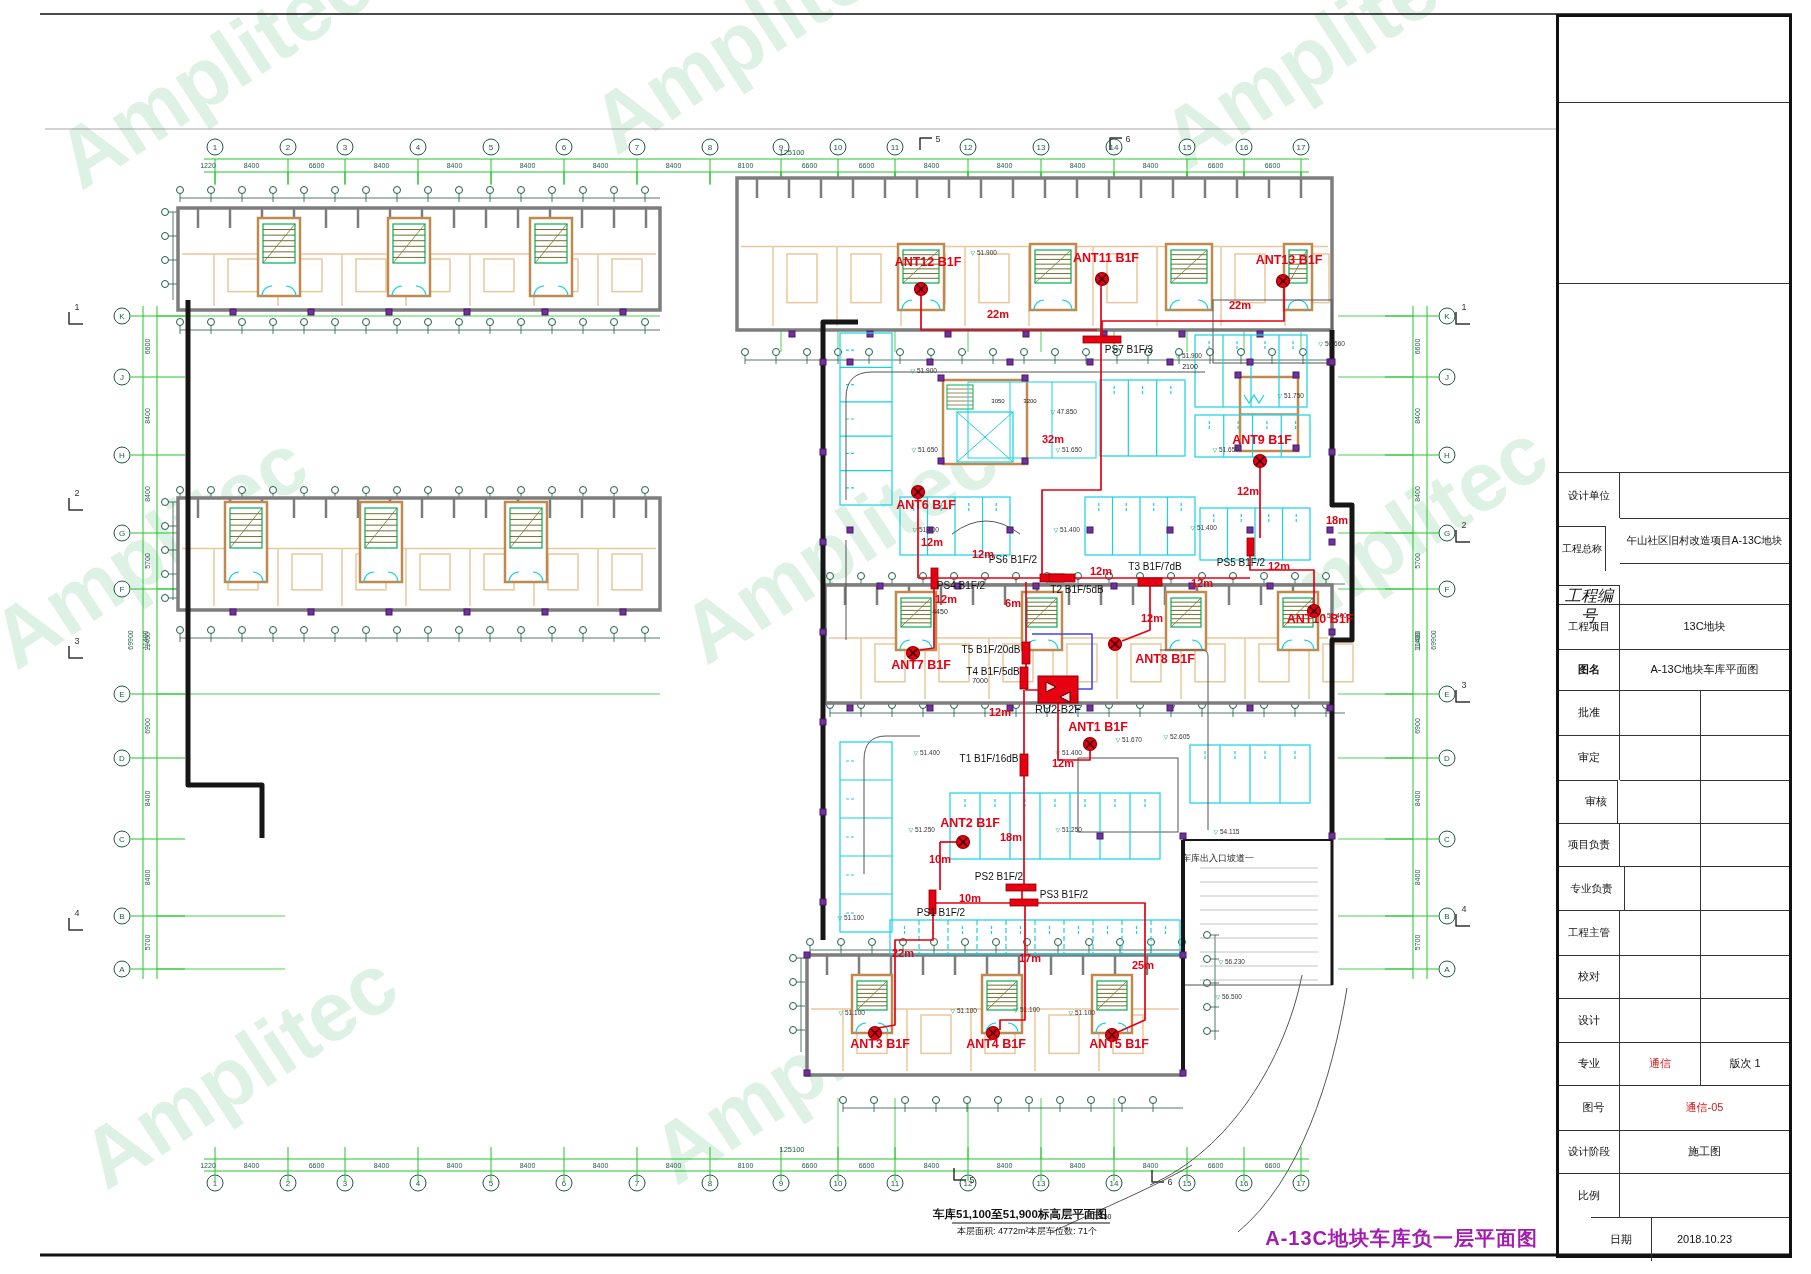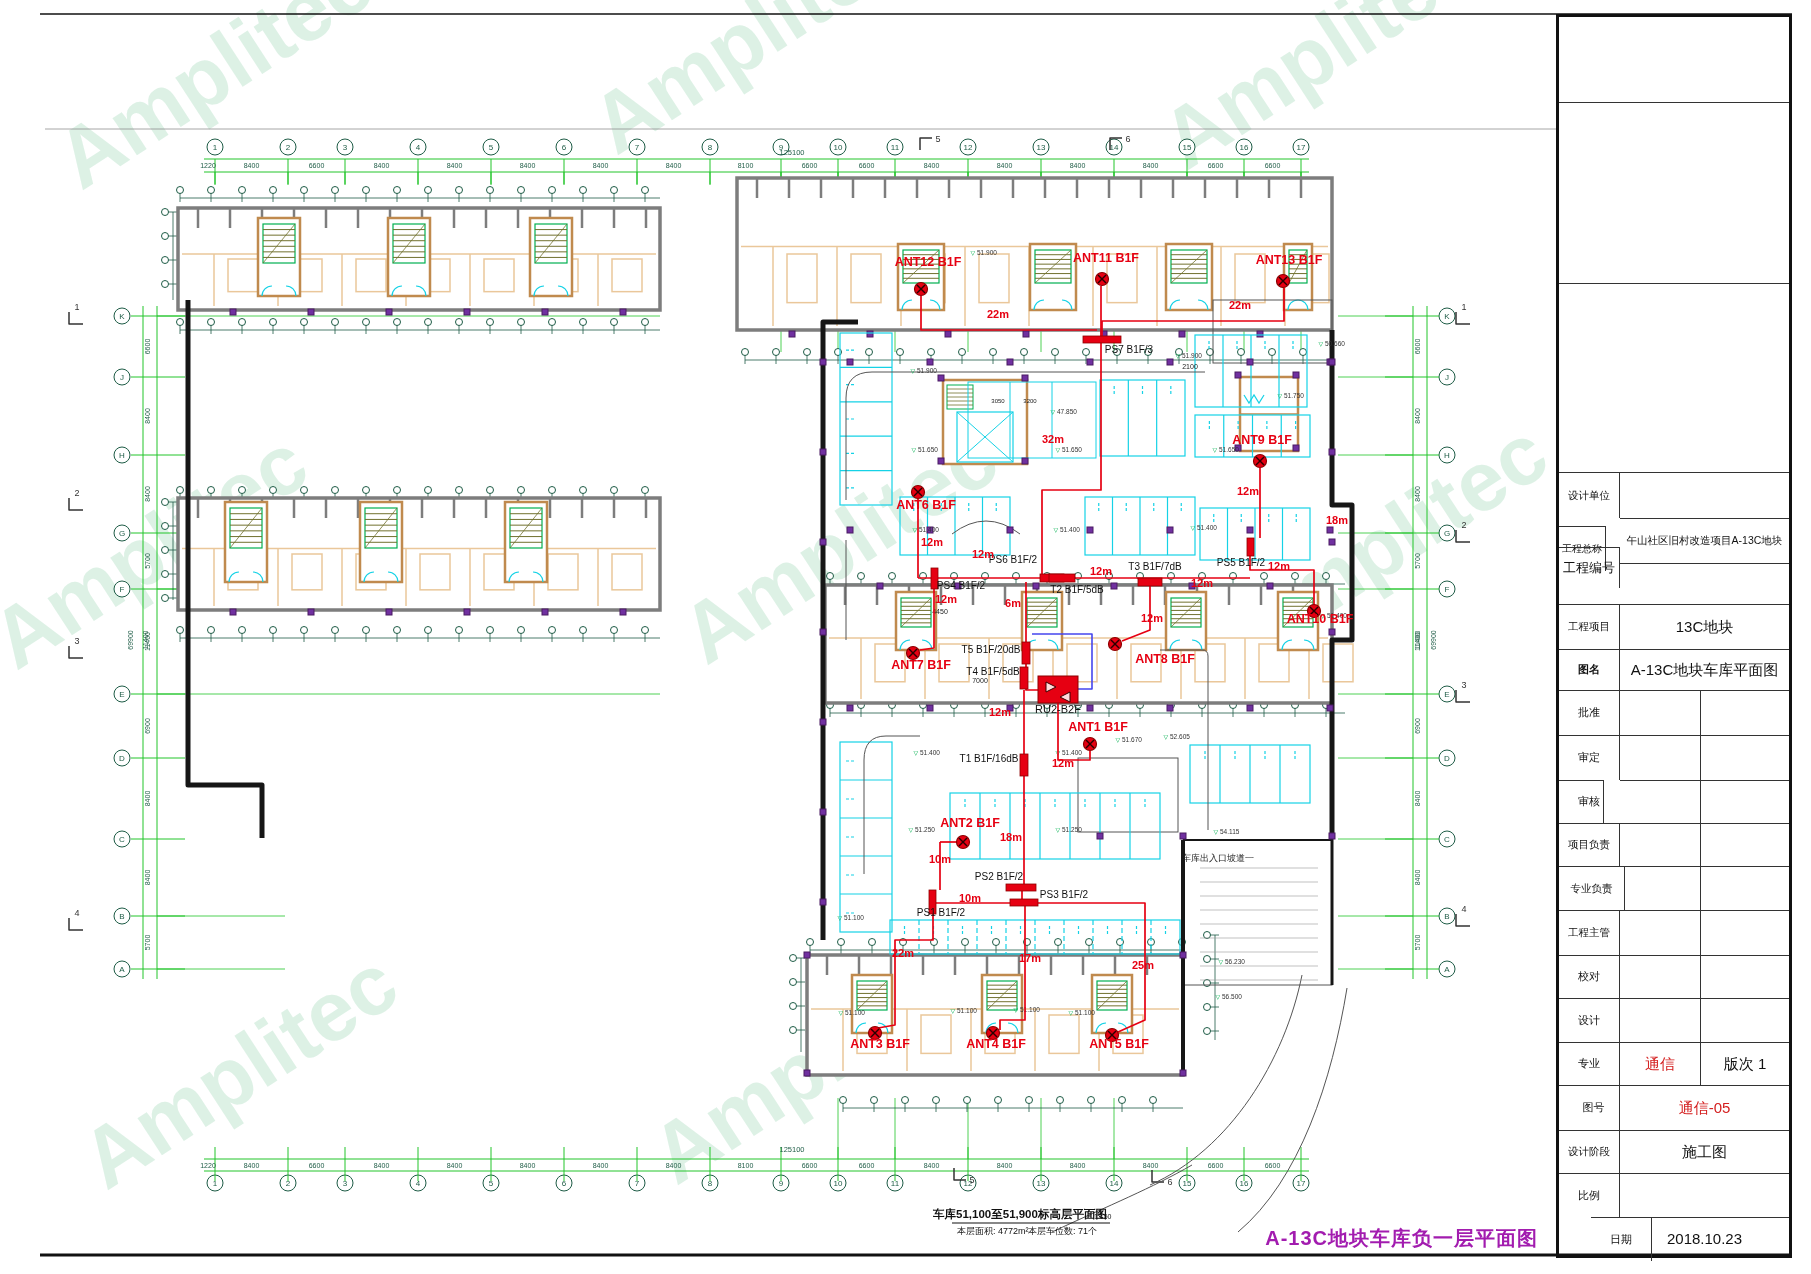--- a/index.html
+++ b/index.html
@@ -1,21 +1,21 @@
 <!DOCTYPE html>
 <html><head>
 <meta charset="utf-8">
 <style>
   html,body{margin:0;padding:0;background:#ffffff;}
   body{font-family:"Liberation Sans","DejaVu Sans",sans-serif;}
   #sheet{position:relative;width:1811px;height:1274px;background:#fff;overflow:hidden;}
   svg{position:absolute;left:0;top:0;}
   svg text{font-family:"Liberation Sans","DejaVu Sans",sans-serif;}
   #titleblock{position:absolute;box-sizing:border-box;border:3px solid #111;background:transparent;}
-  .tb-cell{position:absolute;box-sizing:border-box;border-top:1px solid #333;display:flex;align-items:center;justify-content:center;font-size:15px;color:#111;text-align:center;line-height:1.25;}
+  .tb-cell{position:absolute;box-sizing:border-box;border-top:1px solid #333;display:flex;align-items:center;justify-content:center;font-size:11px;color:#111;text-align:center;line-height:1.25;}
   .tb-label{border-right:1px solid #333;}
   .tb-mid{border-right:1px solid #333;}
   .tb-top{border-top:1px solid #333;}
   .red{color:#d42020;}
   .overlay-text{position:absolute;color:#a21caf;white-space:nowrap;}
 </style>
 </head>
 <body>
 
 <div id="sheet">
@@ -1523,33 +1523,33 @@
       </g>
     </svg>
   <div id="titleblock" style="left: 1556px; top: 14px; width: 236px; height: 1244px;">
       <div class="tb-cell " style="left: 0px; top: 0px; width: 230px; height: 85px; border-top: none;"></div>
       <div class="tb-cell tb-top" style="left: 0px; top: 85px; width: 230px; height: 181px; border-top: 1px solid rgb(51, 51, 51);"></div>
       <div class="tb-cell tb-top" style="left: 0px; top: 266px; width: 230px; height: 189px; border-top: 1px solid rgb(51, 51, 51);"></div>
       <div class="tb-cell tb-label" style="left: 0px; top: 455px; width: 61px; height: 46px; font-size: 10.5px;">设计单位</div>
       <div class="tb-cell " style="left: 61px; top: 455px; width: 169px; height: 46px;"></div>
       <div class="tb-cell tb-label" style="left: 0px; top: 509px; width: 47px; height: 45px; font-size: 10px;">工程总称</div>
       <div class="tb-cell " style="left: 61px; top: 501px; width: 169px; height: 45px; font-size: 10.5px; padding: 0px 6px; white-space: normal;">午山社区旧村改造项目A-13C地块</div>
-      <div class="tb-cell tb-label" style="left: 0px; top: 530px; width: 61px; height: 41px; font-size: 13px;">工程编号</div>
+      <div class="tb-cell tb-label" style="left: 0px; top: 568px; width: 61px; height: 41px; font-size: 16px; font-style: italic;">工程编号</div>
       <div class="tb-cell " style="left: 61px; top: 546px; width: 169px; height: 41px;"></div>
       <div class="tb-cell tb-label" style="left: 0px; top: 587px; width: 61px; height: 45px; font-size: 10.5px;">工程项目</div>
       <div class="tb-cell " style="left: 61px; top: 587px; width: 169px; height: 45px;">13C地块</div>
       <div class="tb-cell tb-label" style="left: 0px; top: 632px; width: 61px; height: 41px; font-size: 11px; font-weight: bold;">图名</div>
       <div class="tb-cell " style="left: 61px; top: 632px; width: 169px; height: 41px;">A-13C地块车库平面图</div>
       <div class="tb-cell tb-label" style="left: 0px; top: 673px; width: 61px; height: 45px; font-size: 11px;">批准</div>
       <div class="tb-cell tb-mid" style="left: 61px; top: 673px; width: 81px; height: 45px;"></div>
       <div class="tb-cell " style="left: 142px; top: 673px; width: 88px; height: 45px;"></div>
       <div class="tb-cell tb-label" style="left: 0px; top: 718px; width: 61px; height: 45px; font-size: 11px;">审定</div>
       <div class="tb-cell tb-mid" style="left: 61px; top: 718px; width: 81px; height: 45px;"></div>
       <div class="tb-cell " style="left: 142px; top: 718px; width: 88px; height: 45px;"></div>
-      <div class="tb-cell tb-label" style="left: 0px; top: 763px; width: 45px; height: 43px; font-size: 11px; padding-left: 16px;">审核</div>
+      <div class="tb-cell tb-label" style="left: 0px; top: 763px; width: 59px; height: 43px; font-size: 11px; padding-left: 16px;">审核</div>
       <div class="tb-cell tb-mid" style="left: 61px; top: 763px; width: 81px; height: 43px;"></div>
       <div class="tb-cell " style="left: 142px; top: 763px; width: 88px; height: 43px;"></div>
       <div class="tb-cell tb-label" style="left: 0px; top: 806px; width: 61px; height: 43px; font-size: 10.5px;">项目负责</div>
       <div class="tb-cell tb-mid" style="left: 61px; top: 806px; width: 81px; height: 43px;"></div>
       <div class="tb-cell " style="left: 142px; top: 806px; width: 88px; height: 43px;"></div>
       <div class="tb-cell tb-label" style="left: 0px; top: 849px; width: 66px; height: 44px; font-size: 10.5px;">专业负责</div>
       <div class="tb-cell tb-mid" style="left: 61px; top: 849px; width: 81px; height: 44px;"></div>
       <div class="tb-cell " style="left: 142px; top: 849px; width: 88px; height: 44px;"></div>
       <div class="tb-cell tb-label" style="left: 0px; top: 893px; width: 61px; height: 45px; font-size: 10.5px;">工程主管</div>
       <div class="tb-cell tb-mid" style="left: 61px; top: 893px; width: 81px; height: 45px;"></div>

